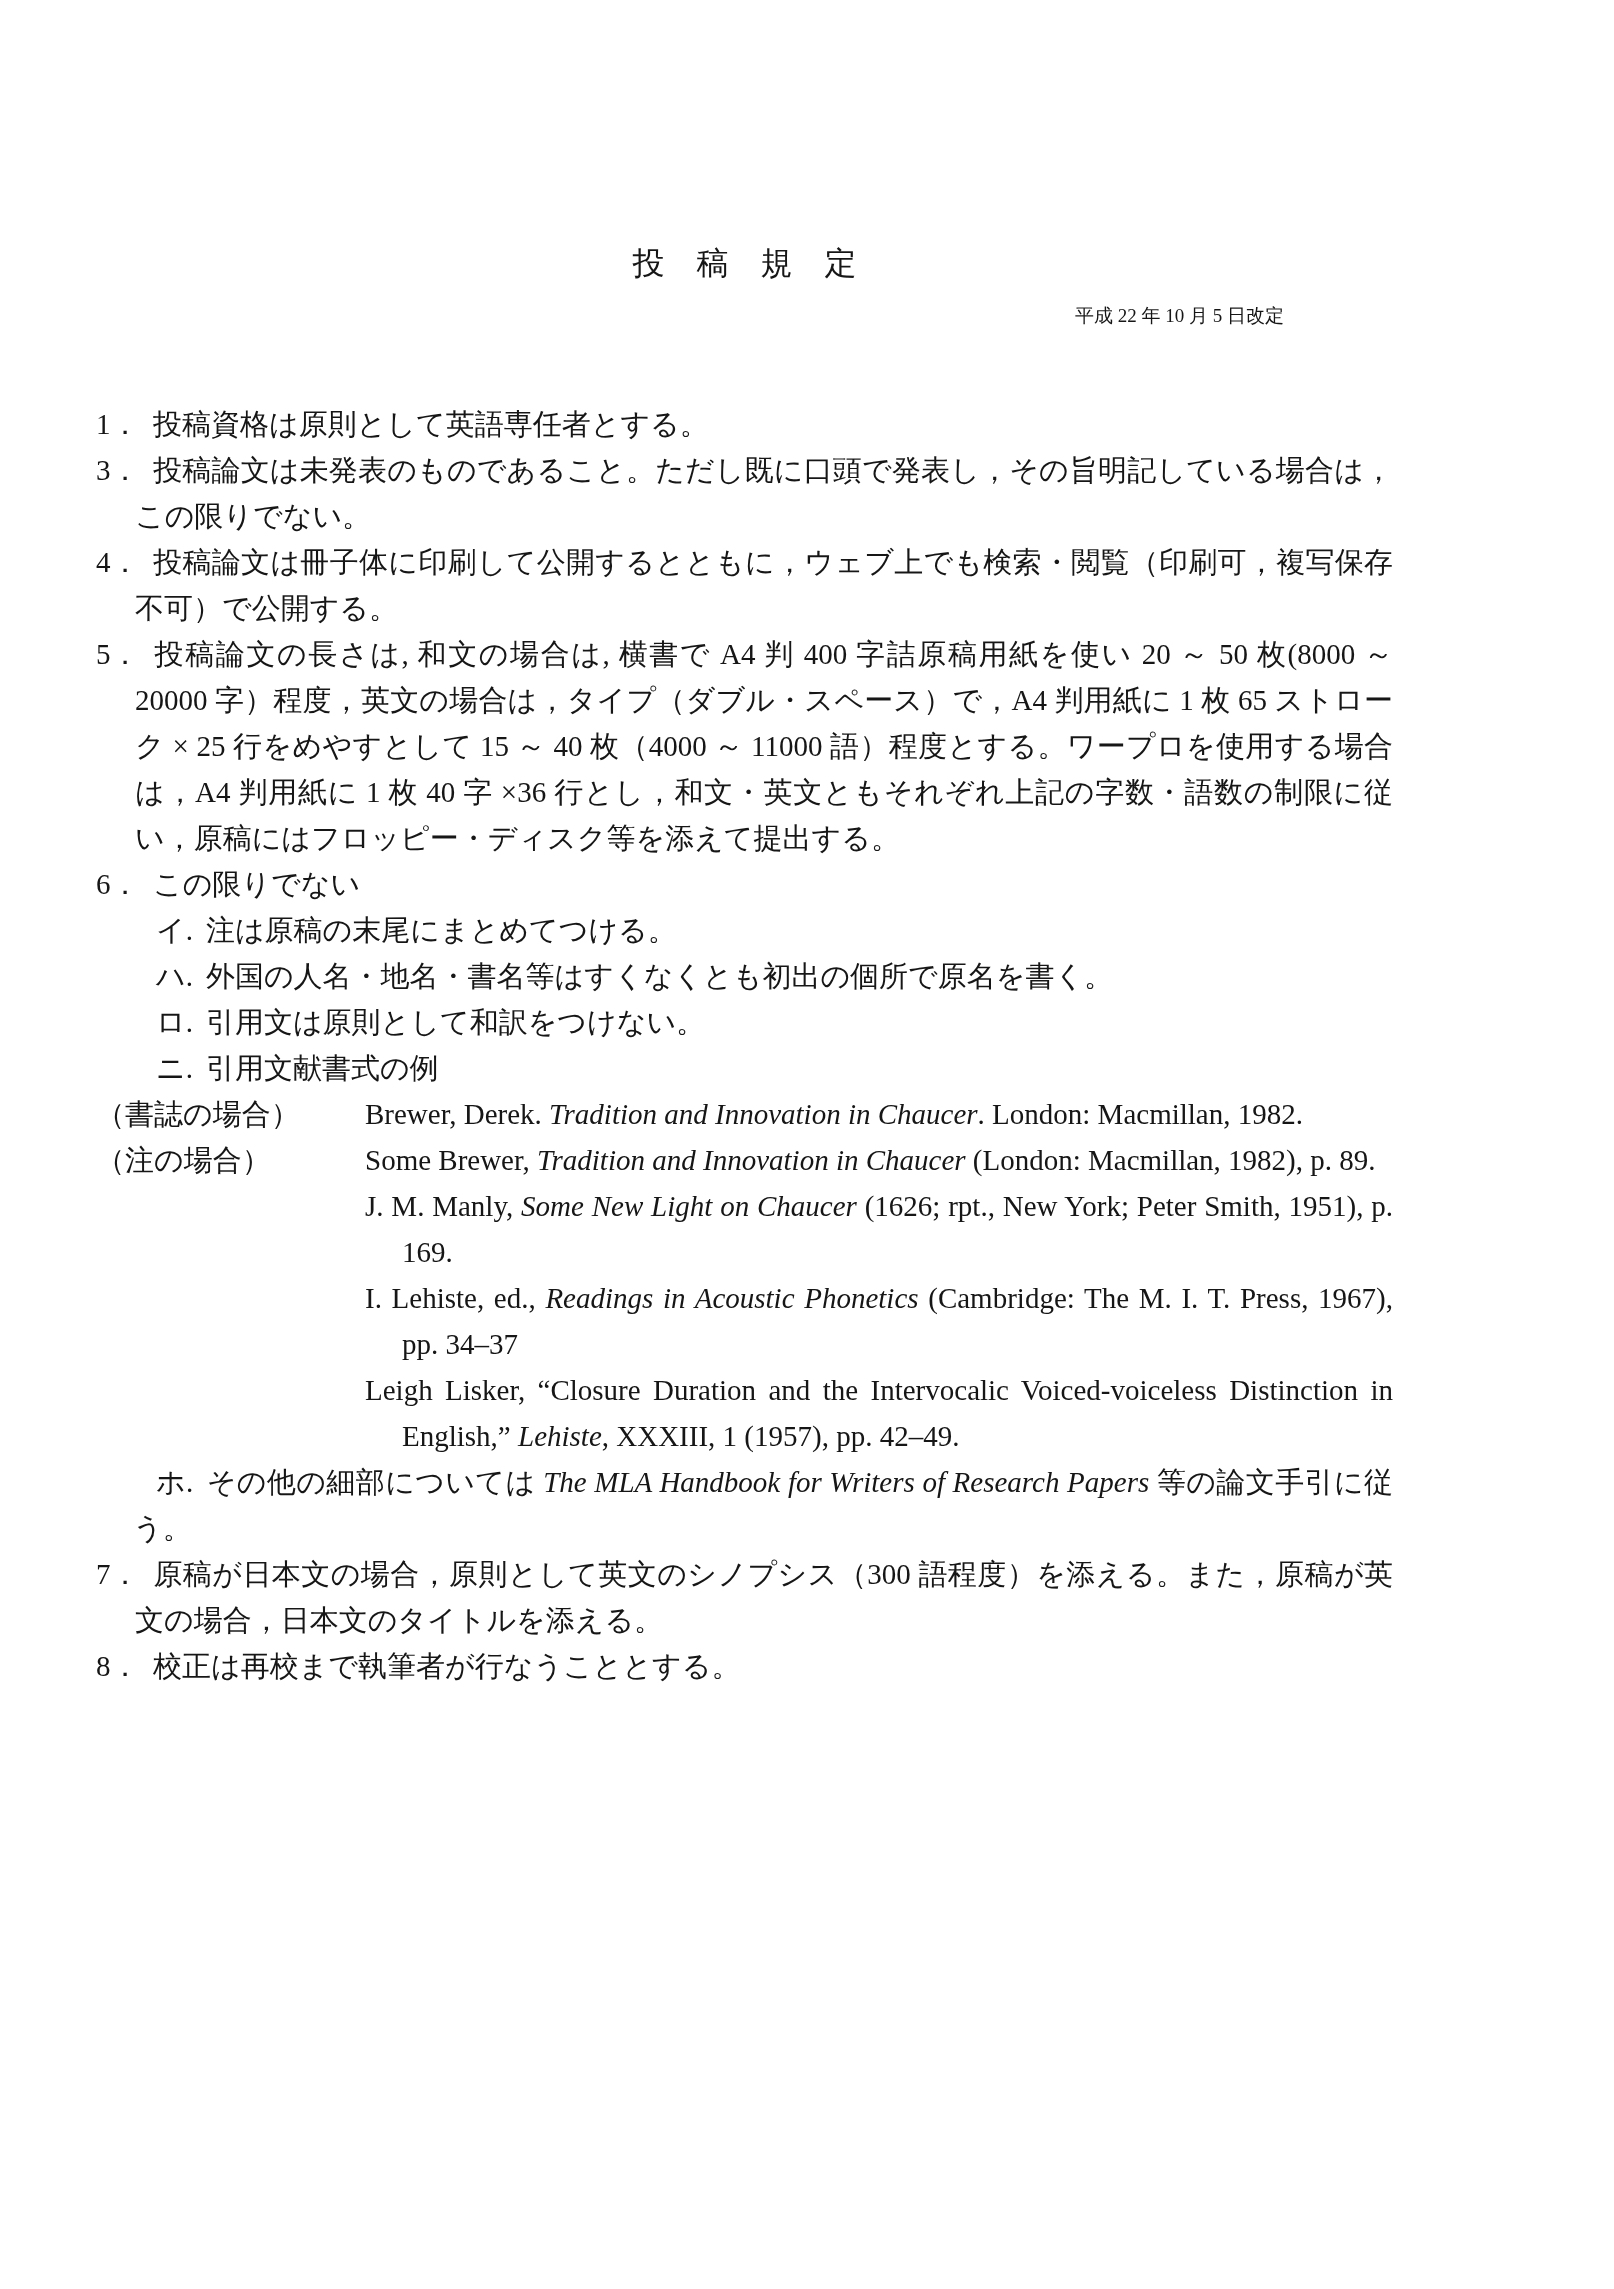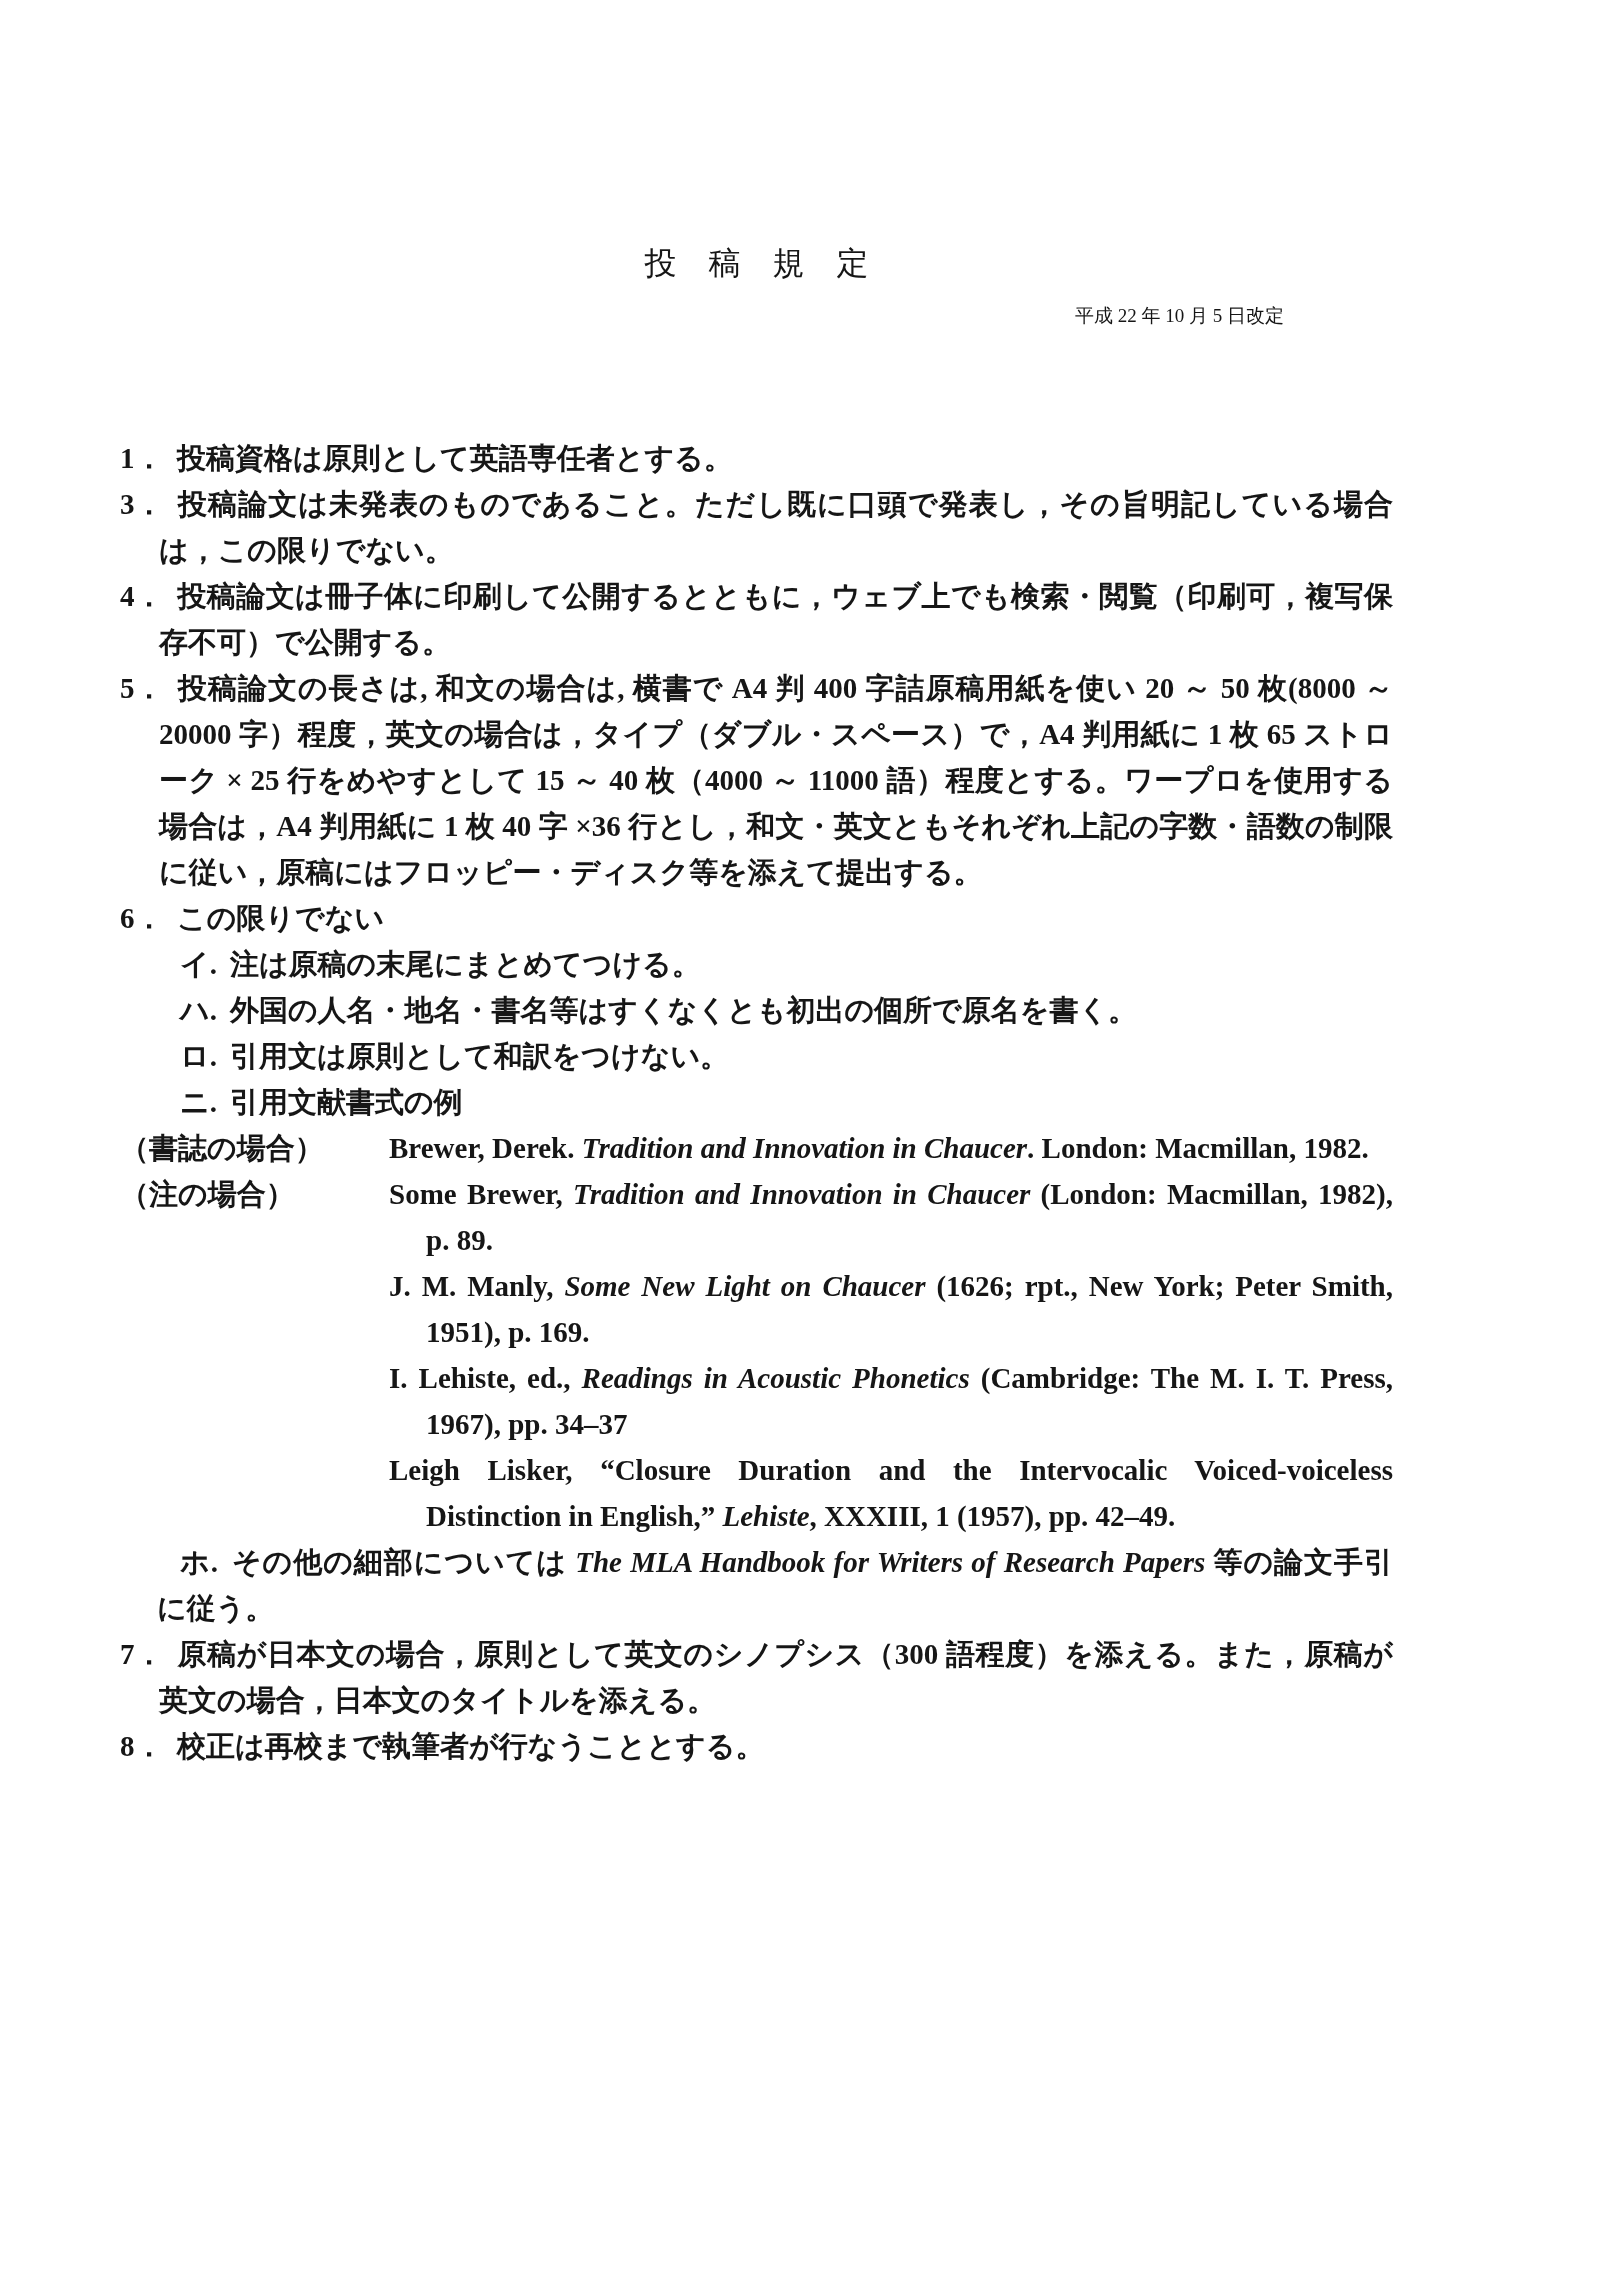--- a/index.html
+++ b/index.html
@@ -8,43 +8,42 @@
 
   .page {
     width: 1614px;
     height: 2290px;
     background: #ffffff;
     position: relative;
     overflow: hidden;
     font-family: "Liberation Serif", "DejaVu Serif", serif;
     color: #161616;
   }
-  .doc { padding: 245px 221px 0 120px; }
+  .doc { padding: 245px 221px 0 96px; }
 
   .title {
     margin: 0;
     font-weight: 400;
     font-size: 32px;
     line-height: 37px;
     text-align: center;
     white-space: pre;
   }
   .date {
     font-size: 19px;
     line-height: 33px;
     text-align: right;
     padding-right: 109px;
     margin-top: 16.6px;
   }
 
   .body {
-    margin-top: 103px;
+    margin-top: 69px;
     font-size: 29px;
     line-height: 46px;
-    font-weight: bold;
   }
   .blk { text-align: justify; }
 
   
   .item { padding-left: 39px; text-indent: -39px; }
   .num  { display: inline-block; width: 57px; text-indent: 0; }
 
   
   .sub { margin-left: 37px; text-indent: 23px; }
   .sub-label { margin-right: 13px; }

